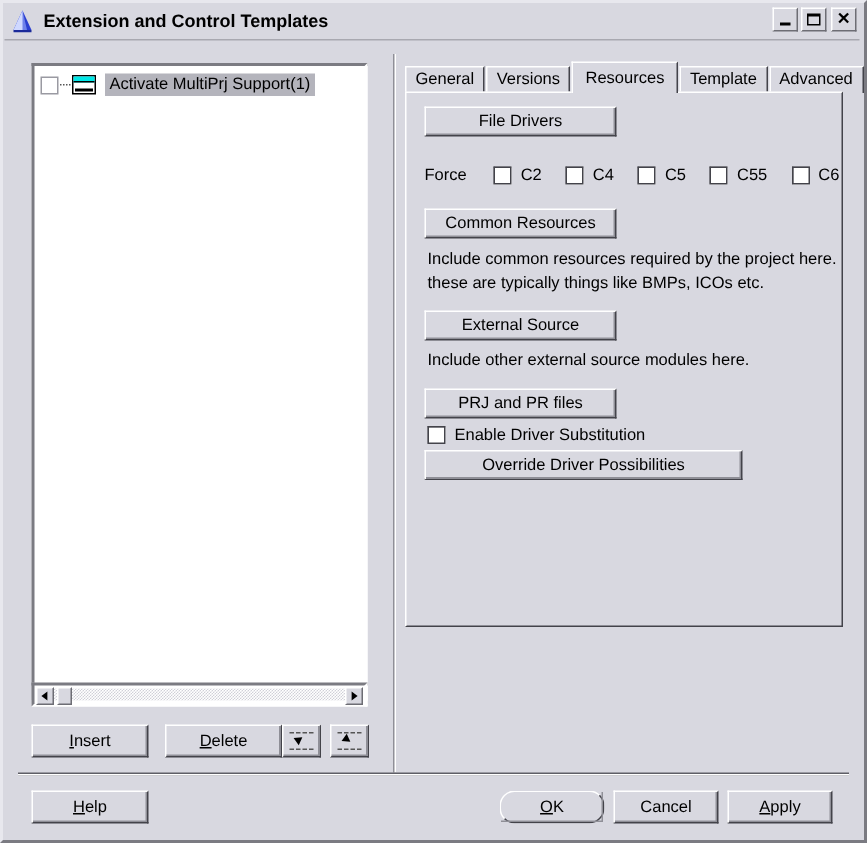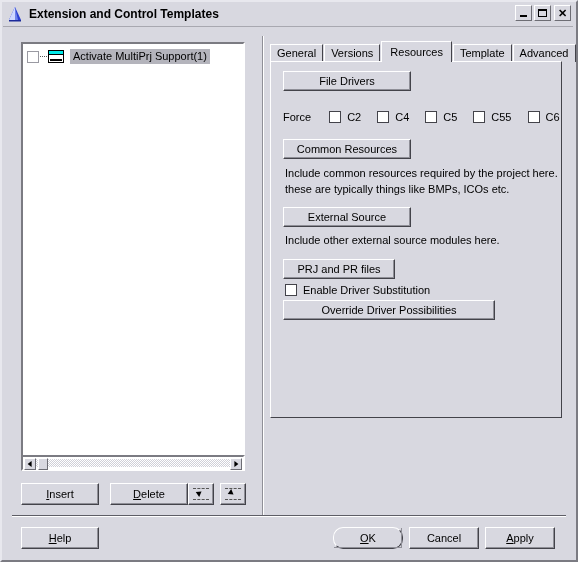--- a/index.html
+++ b/index.html
@@ -381,21 +381,21 @@
     color: #000;
     line-height: 16px;
     white-space: nowrap;
   }
   .desc-common1 { left: 285px; top: 165px; }
   .desc-common2 { left: 285px; top: 181px; text-align: center; }
 
   .p-btn-external { position: absolute; left: 283px; top: 207px; width: 128px; height: 20px; }
   .desc-external  { left: 285px; top: 232px; }
 
-  .p-btn-prj      { position: absolute; left: 283px; top: 259px; width: 112px; height: 20px; }
+  .p-btn-prj      { position: absolute; left: 283px; top: 259px; width: 128px; height: 20px; }
   .sub-row {
     position: absolute;
     left: 285px; top: 283px;
     height: 14px;
     display: flex;
     align-items: center;
   }
   .p-btn-override { position: absolute; left: 283px; top: 300px; width: 212px; height: 20px; }
 
   

